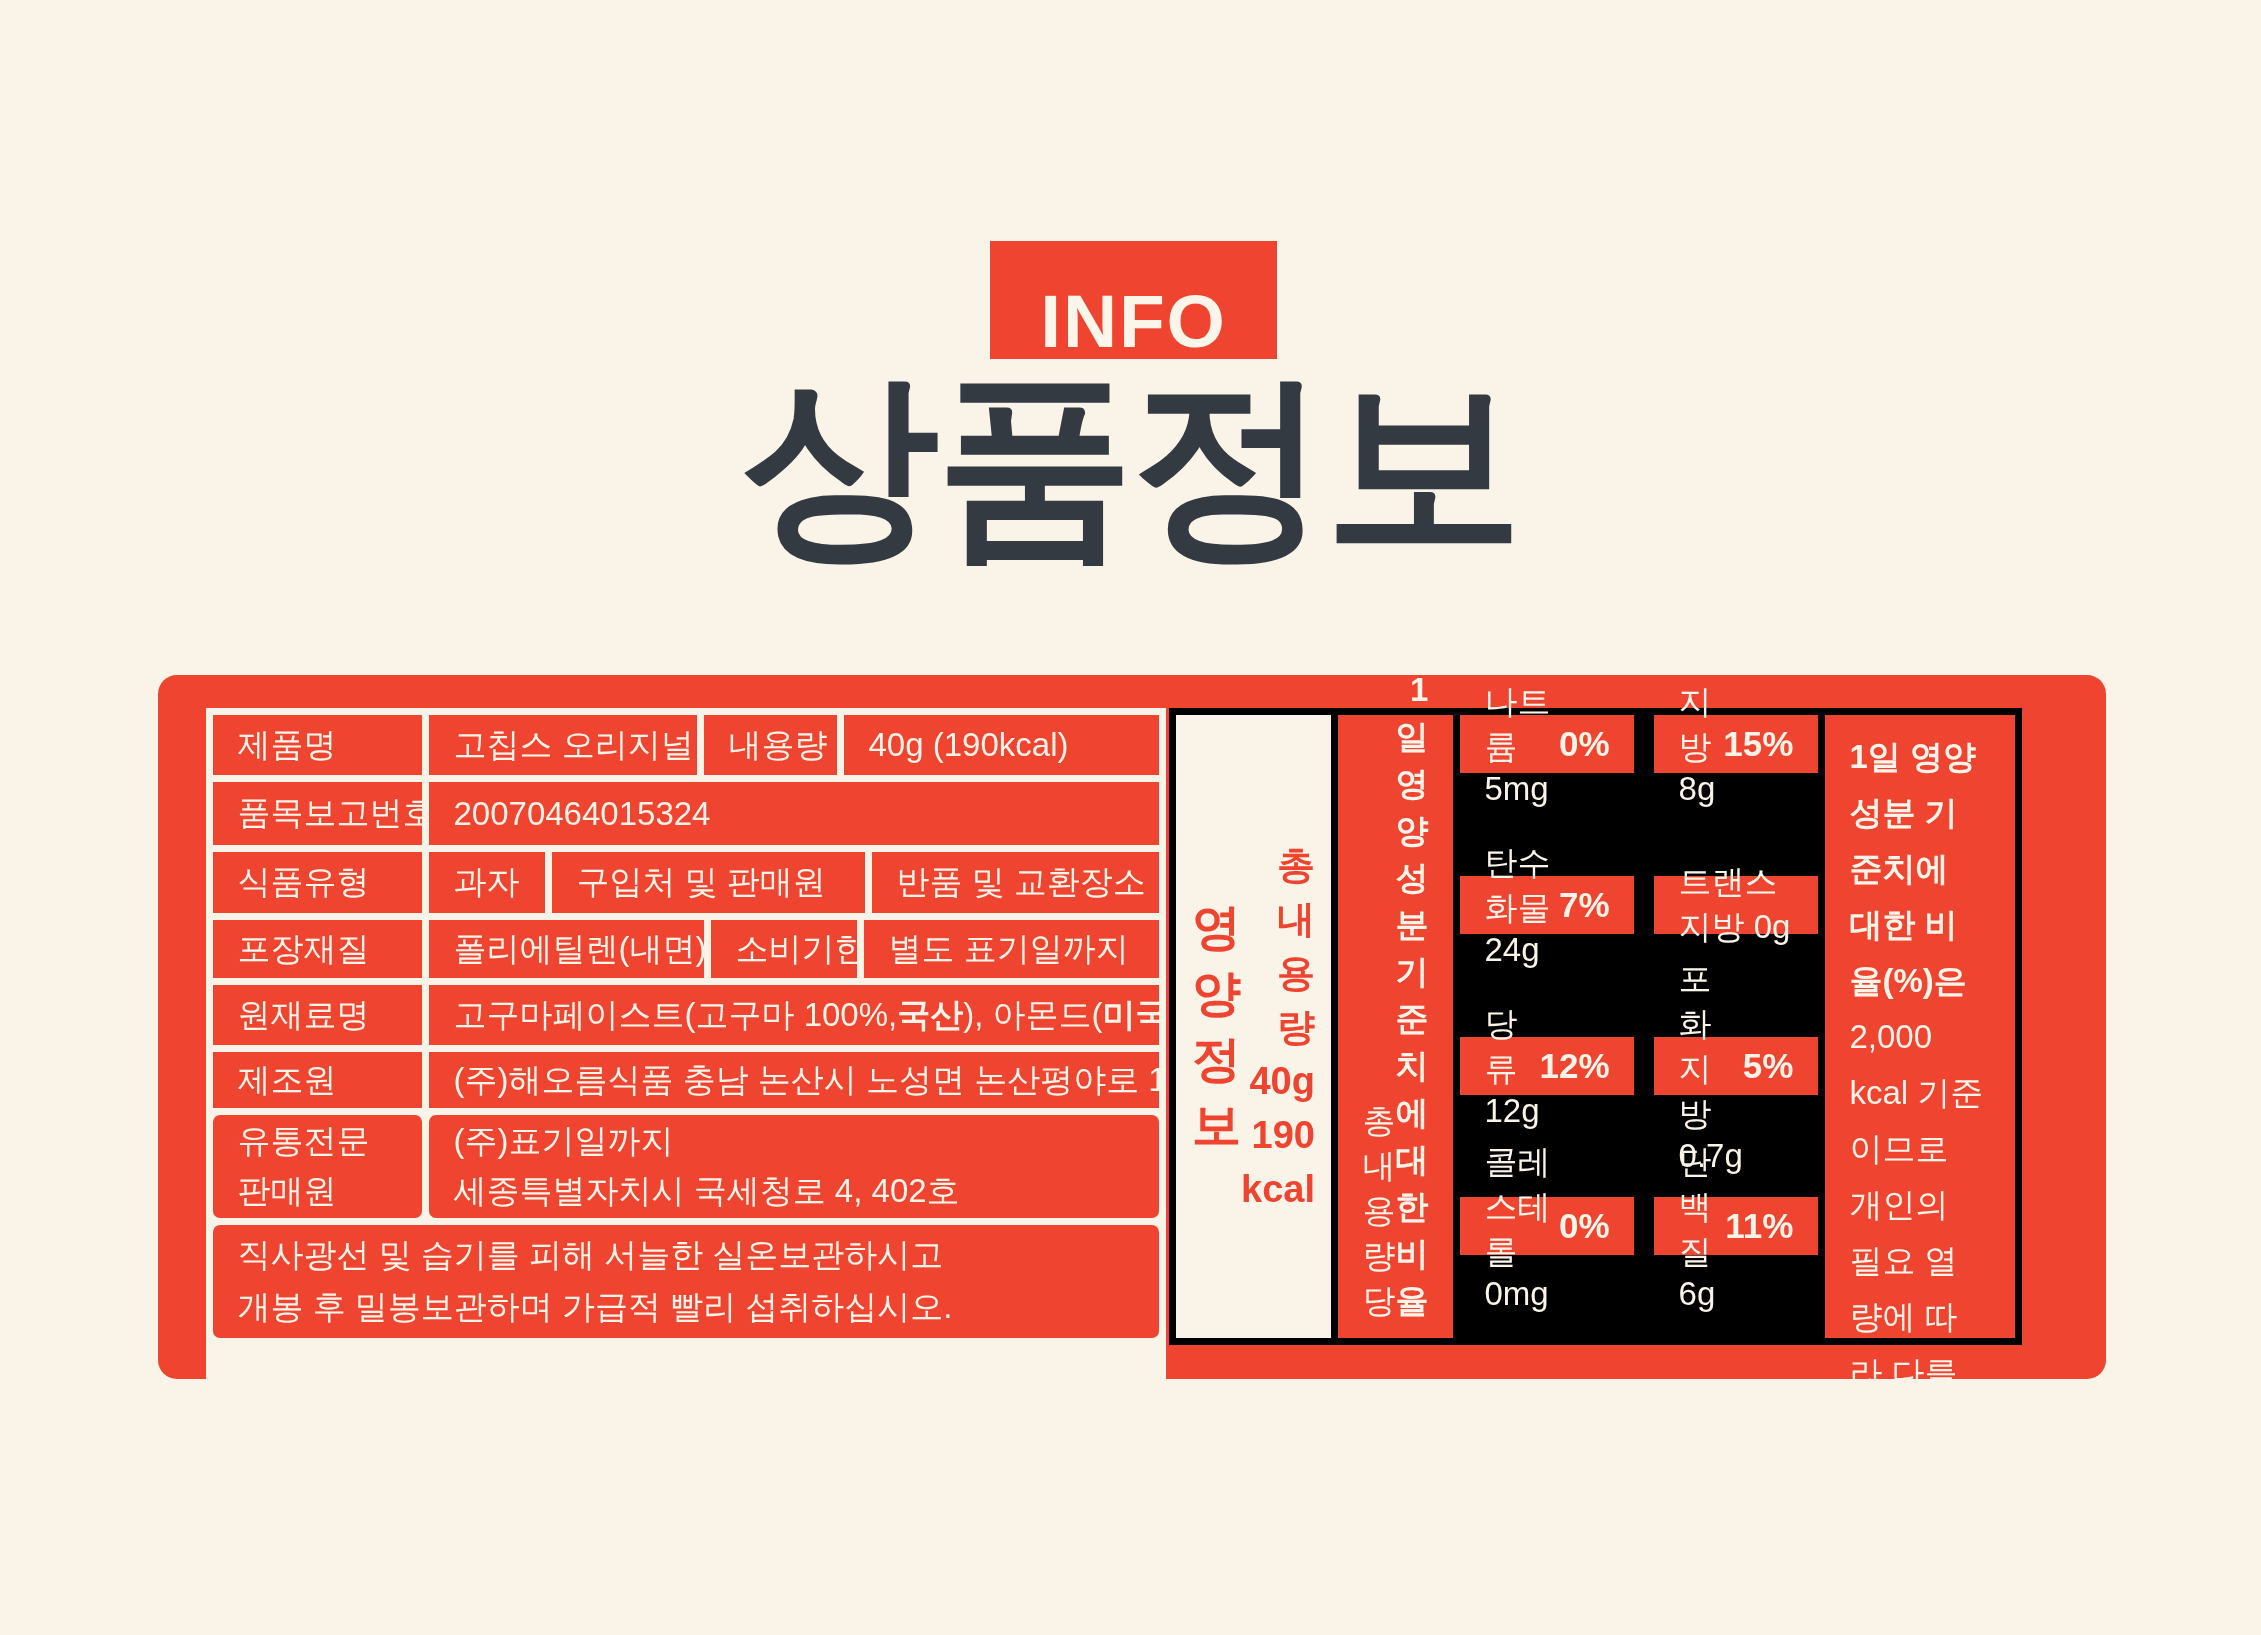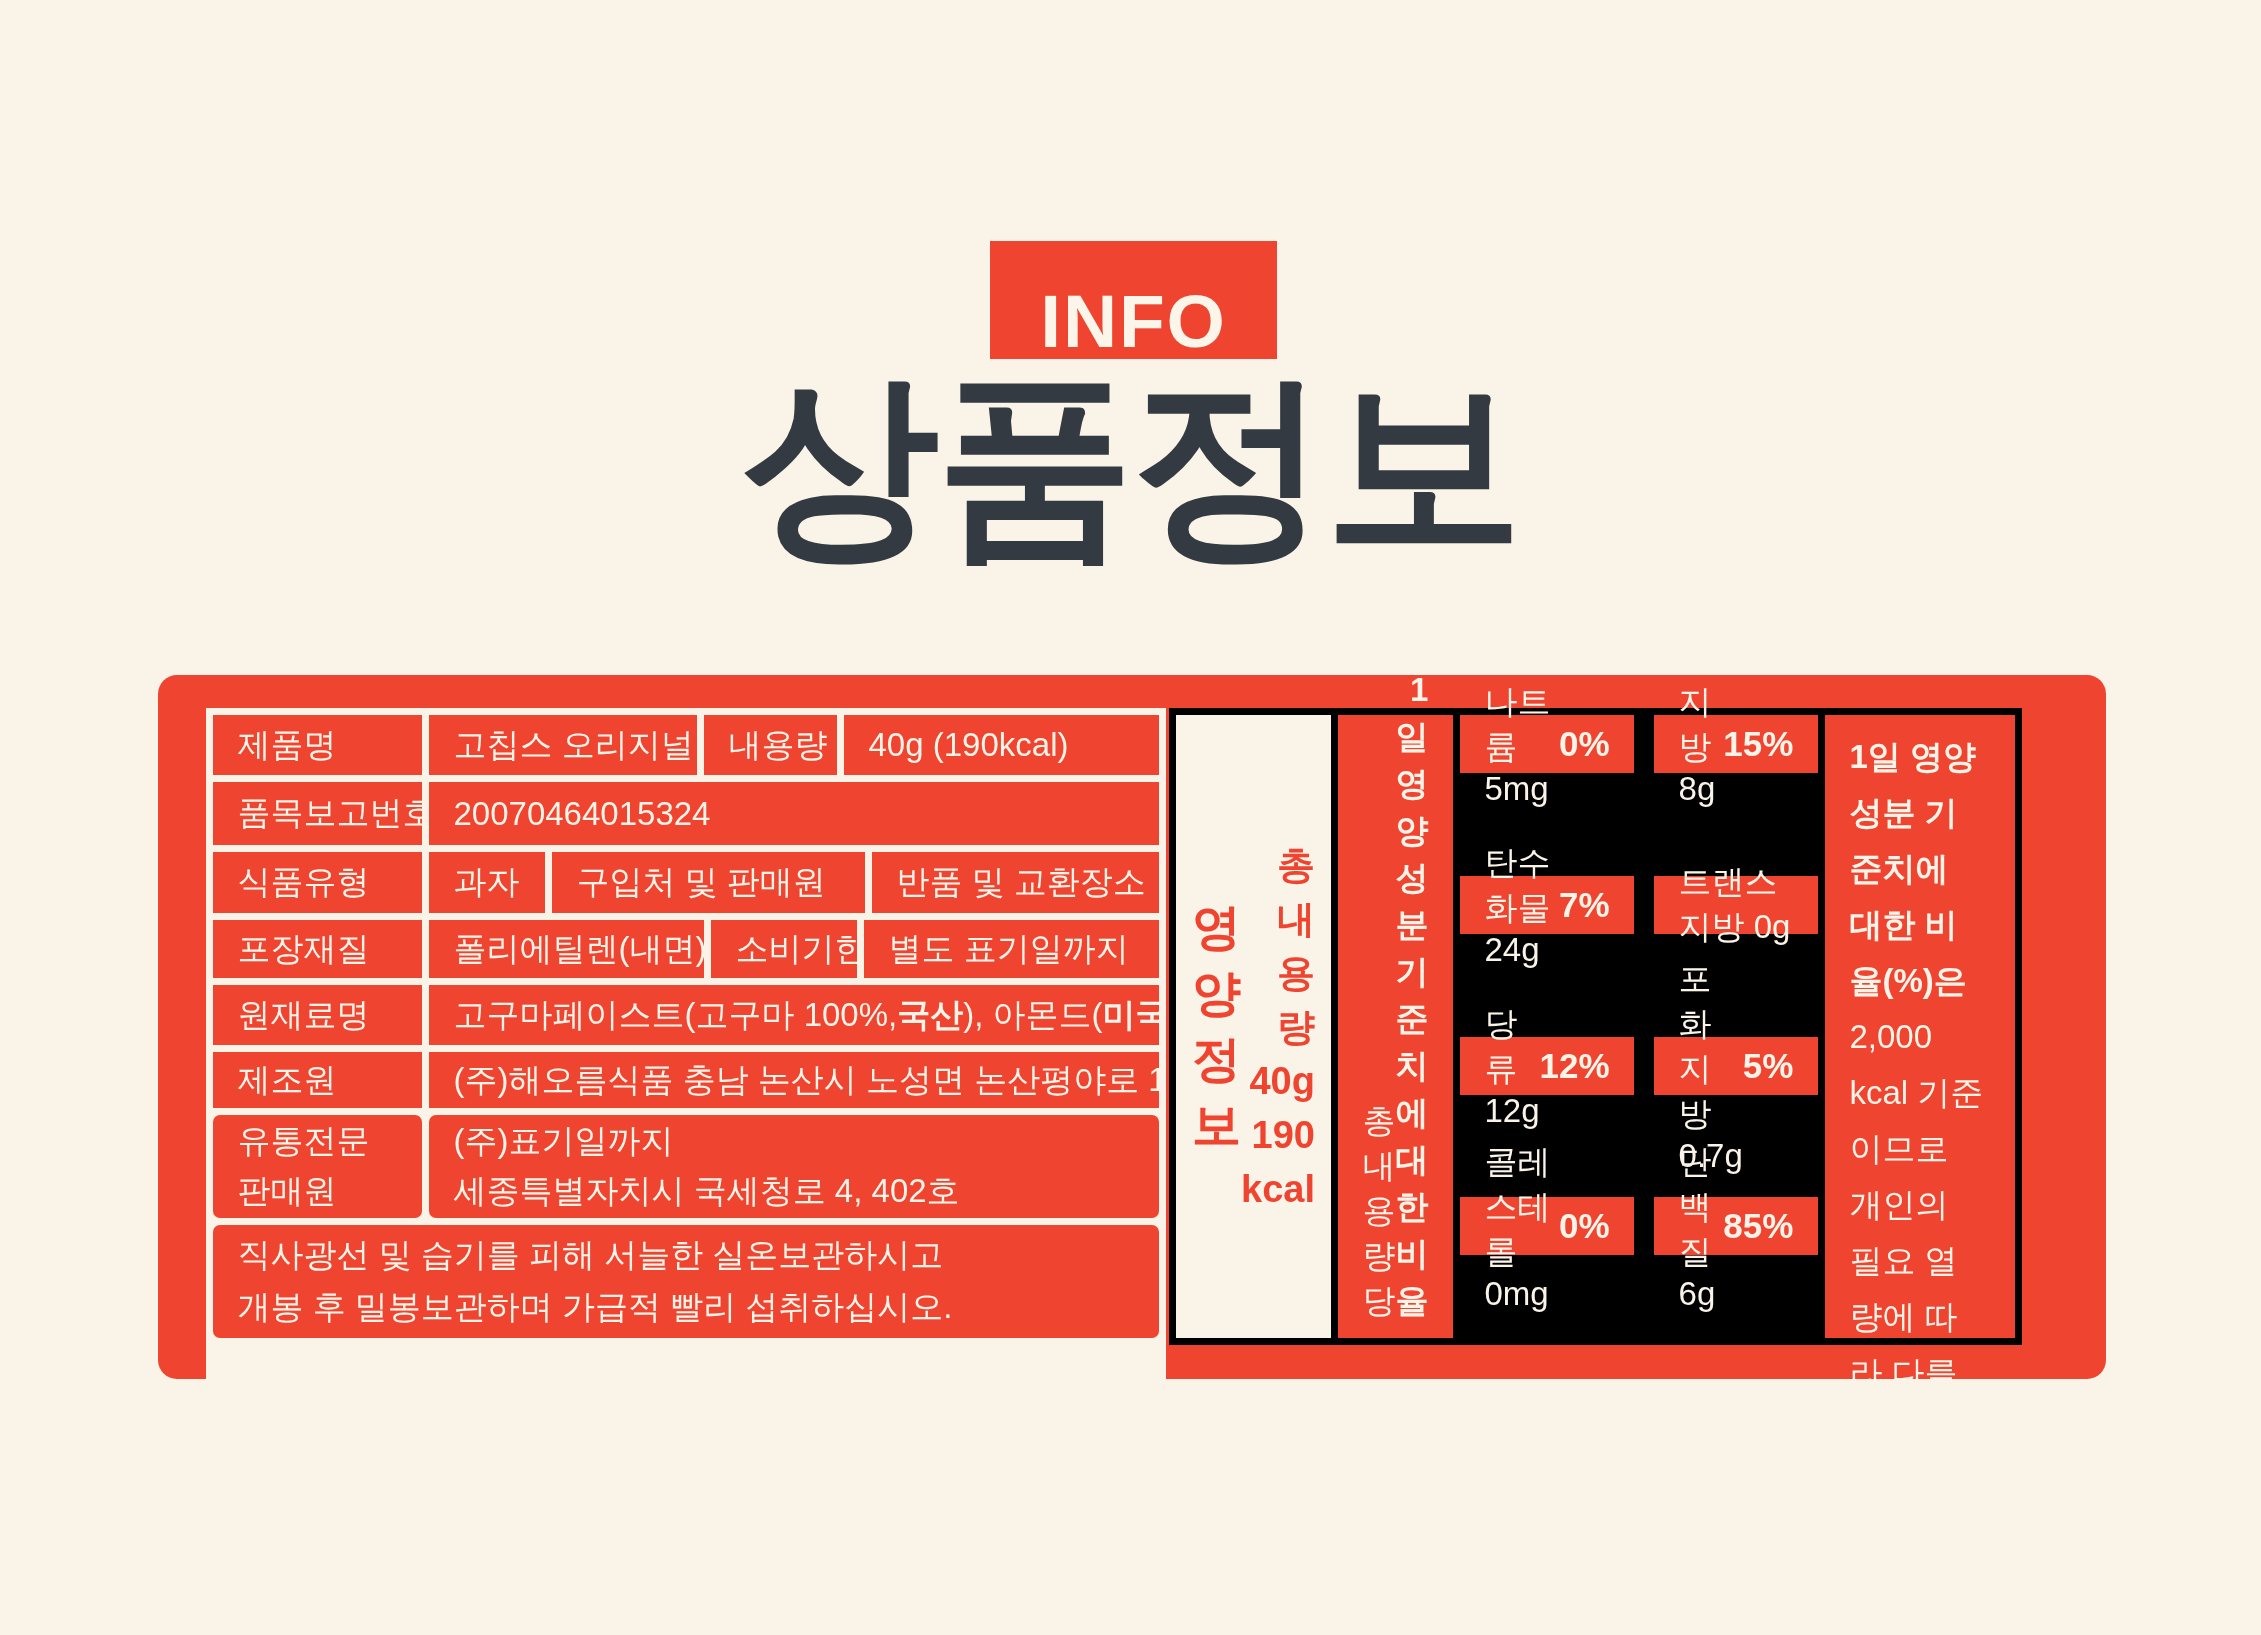--- a/index.html
+++ b/index.html
@@ -277,21 +277,21 @@
         <div class="ncell">
           <span class="nname">포화지방 0.7g</span>
           <span class="npct">5%</span>
         </div>
         <div class="ncell">
           <span class="nname">콜레스테롤 0mg</span>
           <span class="npct">0%</span>
         </div>
         <div class="ncell">
           <span class="nname">단백질 6g</span>
-          <span class="npct">85%</span>
+          <span class="npct">11%</span>
         </div>
       </div>
 
       <div class="nfoot">
         <span class="b">1일 영양성분 기준치에 대한 비율(%)은</span><span> 2,000 kcal 기준이므로</span><br>
         <span>개인의 필요 열량에 따라 다를 수 있습니다.</span>
       </div>
 
     </div>
 

